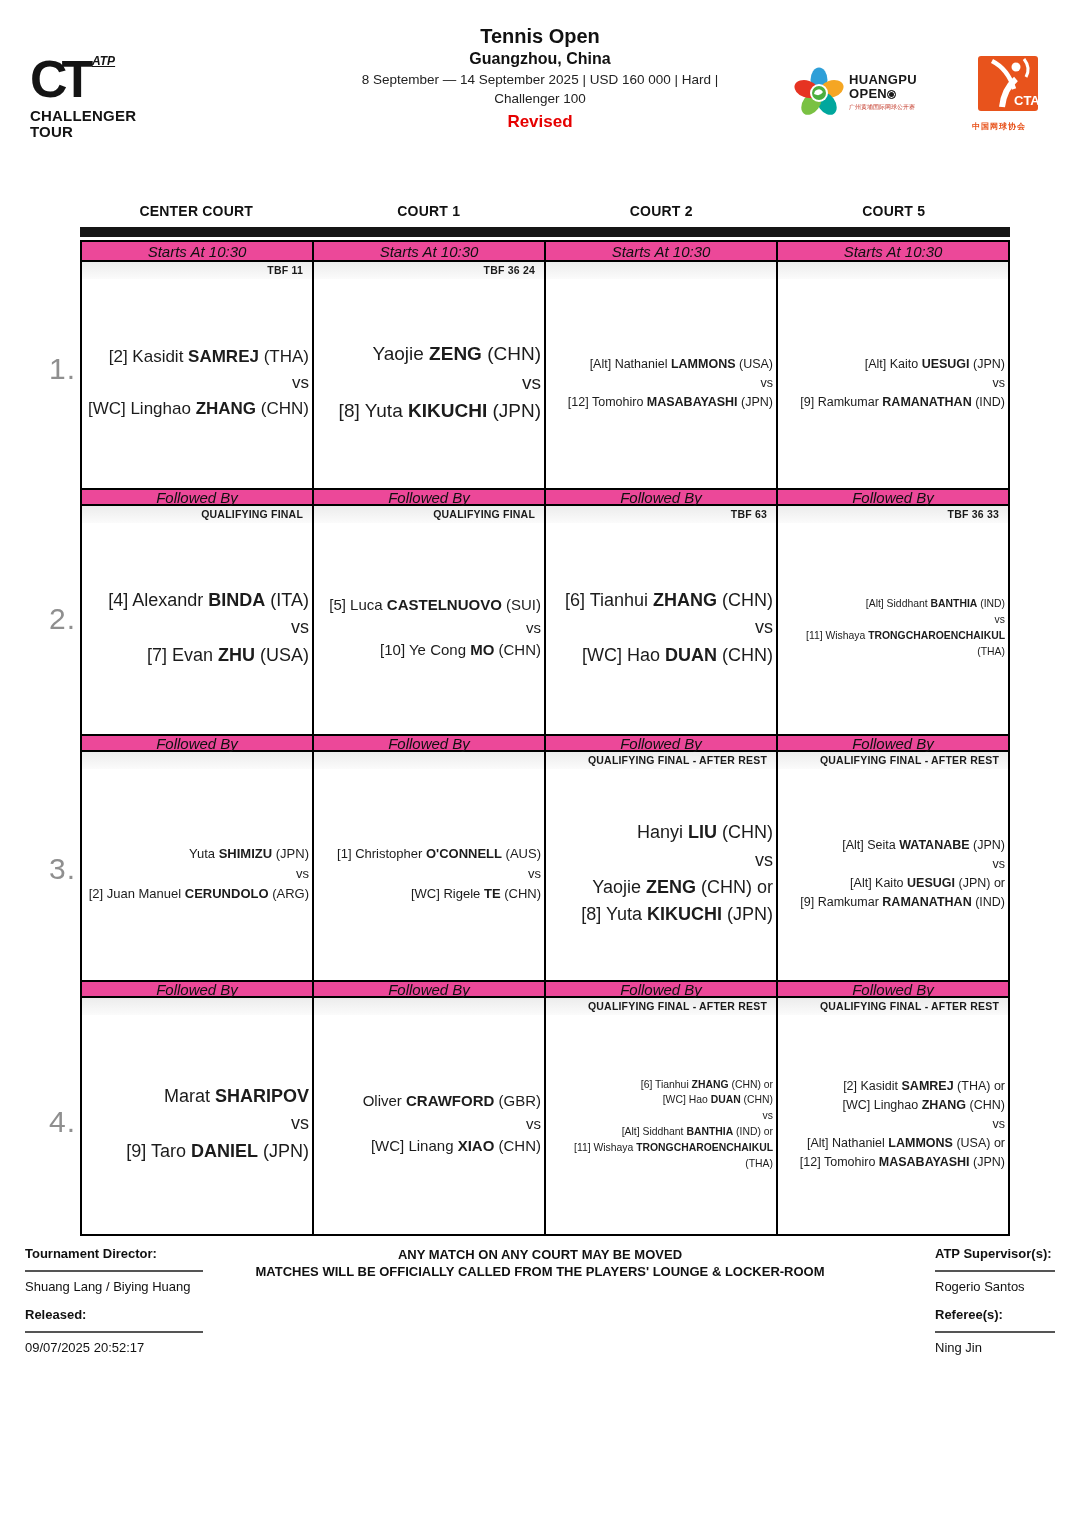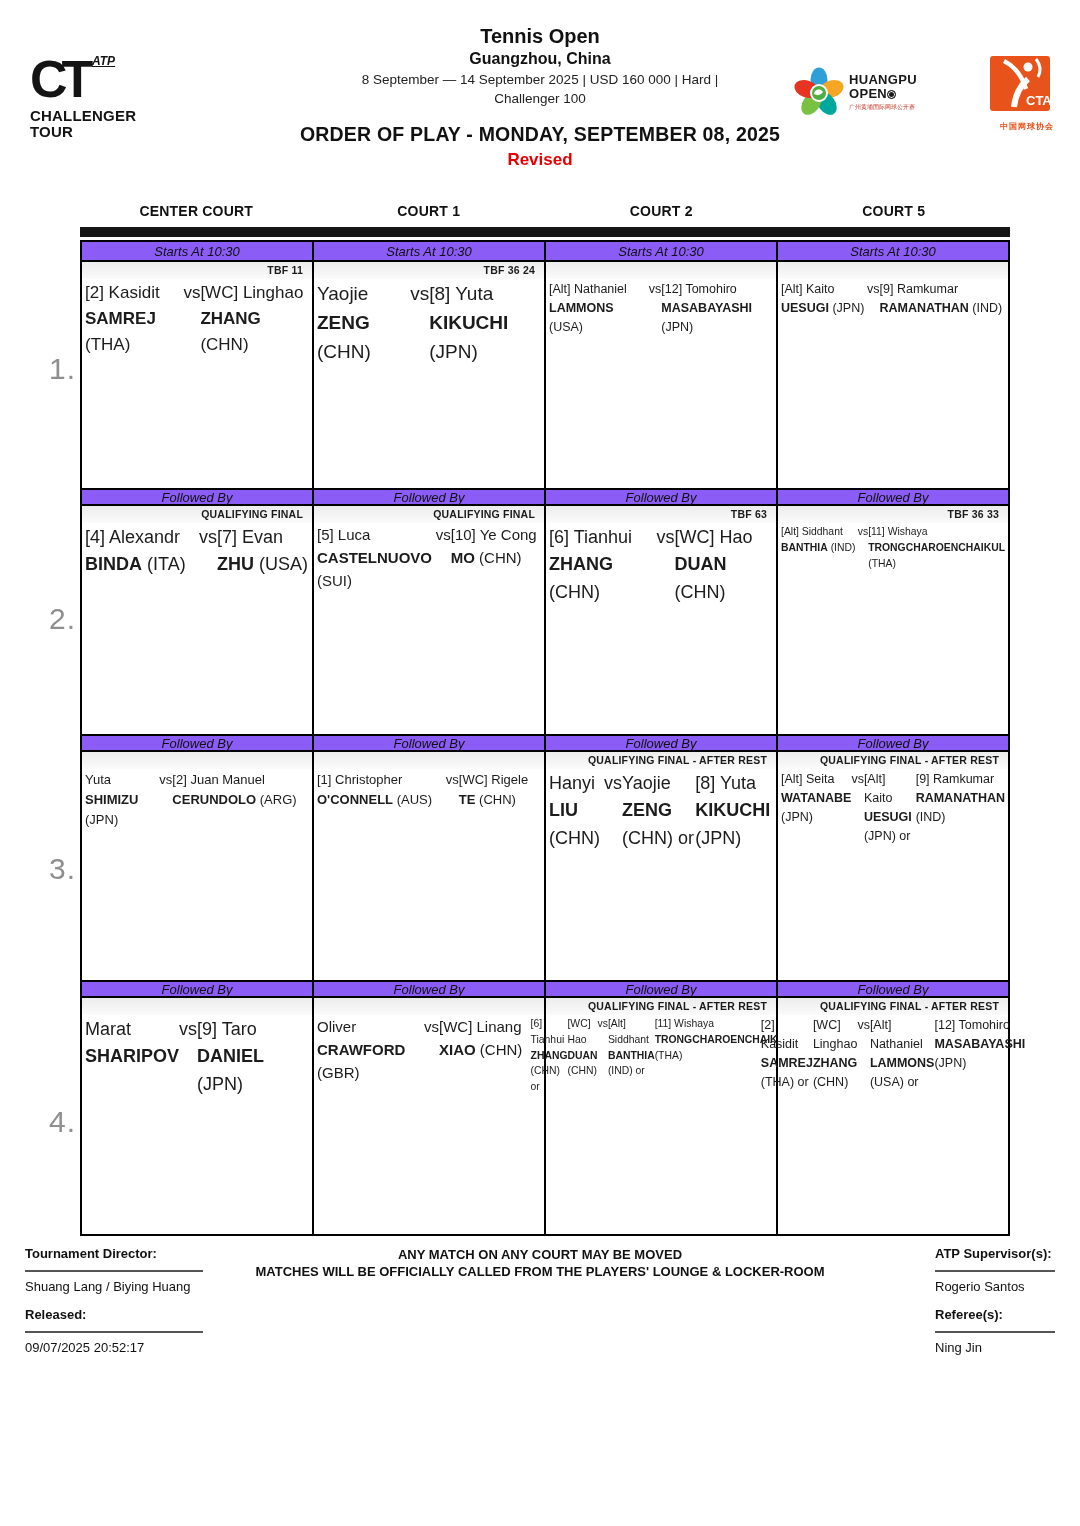--- a/index.html
+++ b/index.html
@@ -27,50 +27,50 @@
 
   
   .hp-logo { position:absolute; left:793px; top:66px; width:160px; display:flex; align-items:center; }
   .hp-text { margin-left:4px; }
   .hp-l1 { font-size:13px; font-weight:900; line-height:14px; letter-spacing:.3px; color:#181818;}
   .hp-l2 { font-size:13px; font-weight:900; line-height:14px; letter-spacing:.3px; color:#181818; display:flex; align-items:center; gap:0;}
   .hp-ball { width:9px; height:9px; border-radius:50%; background:#1a1a1a; border:1.5px solid #1a1a1a; box-shadow:inset 0 0 0 1px #fff; display:inline-block; }
   .hp-sub { font-size:6px; color:#c43a2a; line-height:8px; margin-top:2px; white-space:nowrap; overflow:hidden; max-width:92px; }
 
   
-  .cta-logo { position:absolute; left:972px; top:55px; width:82px; text-align:right; }
+  .cta-logo { position:absolute; left:972px; top:55px; width:82px; text-align:left; }
   .cta-sub { font-size:8px; font-weight:bold; letter-spacing:1px; margin-top:2px; white-space:nowrap; overflow:hidden; }
 
   
   .court-names { position:absolute; left:80px; top:203px; width:930px; display:flex; }
   .court-name { flex:1; text-align:center; font-size:14px; font-weight:bold; letter-spacing:.2px; }
 
   
   .black-bar { position:absolute; left:80px; top:227px; width:930px; height:10px; background:#161616; }
   .grid {
     position:absolute; left:80px; top:240px; width:930px; height:996px;
     display:grid; grid-template-columns:repeat(4,1fr);
     grid-template-rows:18px 226px 14px 228px 14px 228px 14px 1fr;
     gap:2px; background:#000; border:2px solid #000;
   }
   .bar {
-    background:#8b5cf6; display:flex; align-items:center; justify-content:center;
-    font-size:13px; font-style:italic; color:#101010;
+    background:#ec4899; display:flex; align-items:center; justify-content:center;
+    font-size:15px; font-style:italic; color:#101010;
   }
   .cell { position:relative; background:#fff; }
   .note {
     position:absolute; left:0; right:0; top:0; height:17px;
     background:linear-gradient(#ececec,#fbfbfb);
     font-size:10.5px; font-weight:bold; text-align:right;
     padding:2px 9px 0 12px; letter-spacing:.2px; color:#1a1a1a;
   }
   .match {
     position:absolute; left:3px; right:3px; top:18px; bottom:2px;
-    display:flex; flex-direction:row; justify-content:center;
-    text-align:left; line-height:1.52; color:#1c1c1c;
+    display:flex; flex-direction:column; justify-content:center;
+    text-align:right; line-height:1.52; color:#1c1c1c;
   }
   .b { font-weight:bold; }
   .s19{font-size:19px} .s18{font-size:18px} .s17{font-size:17px}
   .s15{font-size:15px} .s13{font-size:13px} .s12{font-size:12.5px}
   .s10{font-size:10.4px}
 
   .rownum {
     position:absolute; left:28px; width:48px; text-align:right;
     font-size:30px; color:#8f8f8f; letter-spacing:1px;
   }
@@ -98,21 +98,20 @@
     </div>
     <div class="ch-l1">CHALLENGER</div>
     <div class="ch-l2">TOUR</div>
   </div>
 
   <div class="hdr-center">
     <div class="t2">Tennis Open</div>
     <div class="loc">Guangzhou, China</div>
     <div class="det">8 September — 14 September 2025 | USD 160 000 | Hard |</div>
     <div class="cat">Challenger 100</div>
-    <div class="oop">ORDER OF PLAY - MONDAY, SEPTEMBER 08, 2025</div>
     <div class="rev" id="revised" style="color: rgb(230, 0, 0);">Revised</div>
   </div>
 
   <div class="hp-logo">
     <svg width="52" height="52" viewBox="0 0 52 52">
       <g transform="translate(26,27)">
         <ellipse transform="rotate(0) translate(0,-13)" rx="8.5" ry="12.5" fill="#2e9fd8"></ellipse>
         <ellipse transform="rotate(72) translate(0,-13)" rx="8.5" ry="12.5" fill="#f5a623"></ellipse>
         <ellipse transform="rotate(144) translate(0,-13)" rx="8.5" ry="12.5" fill="#00a79d"></ellipse>
         <ellipse transform="rotate(216) translate(0,-13)" rx="8.5" ry="12.5" fill="#7ac143"></ellipse>

